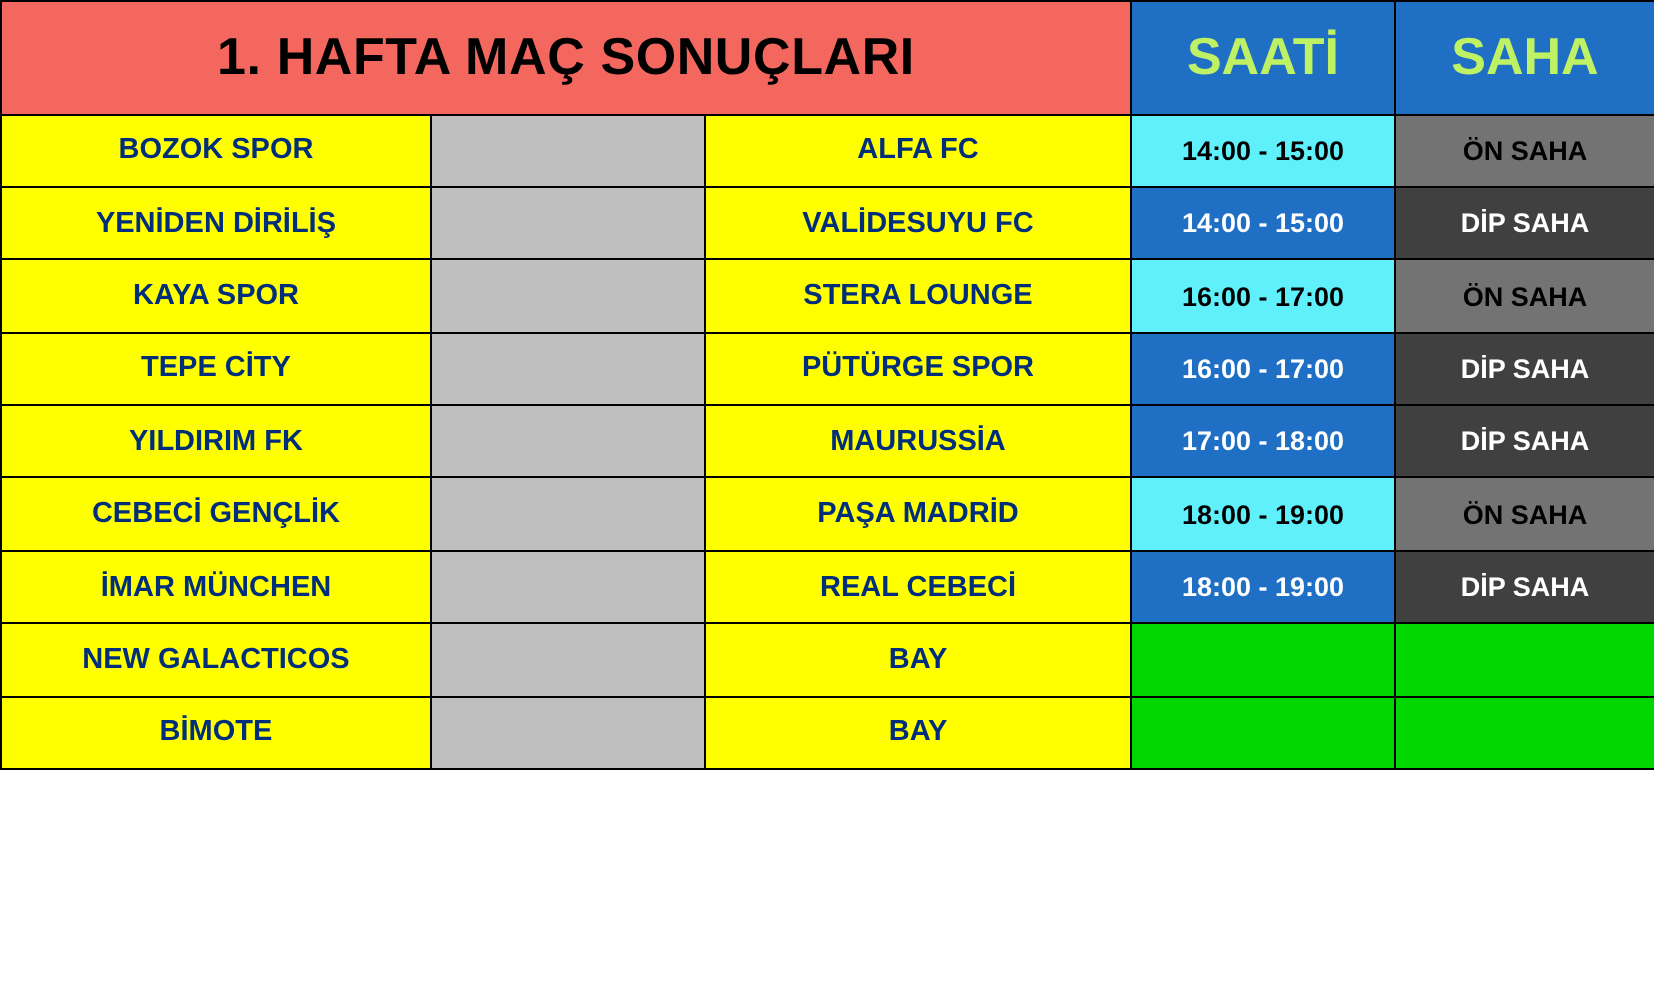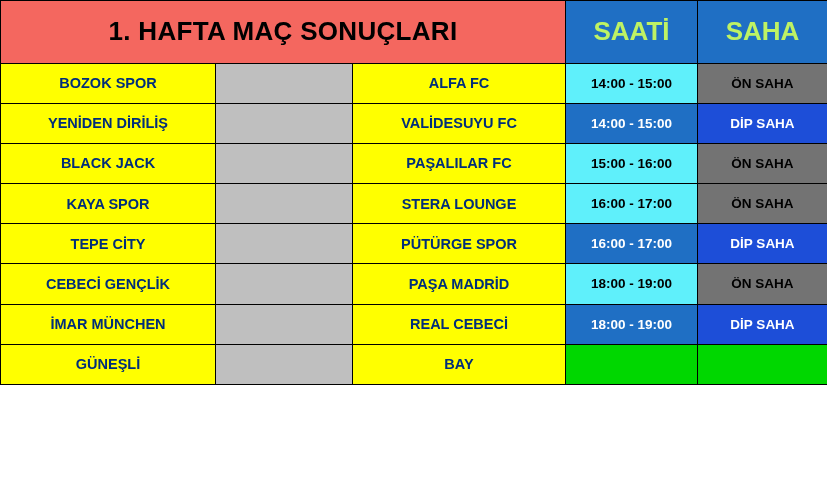--- a/index.html
+++ b/index.html
@@ -67,21 +67,21 @@
     background: #1f6fc4;
     color: #ffffff;
     font-size: 13.5px;
   }
   td.field-on {
     background: #737373;
     color: #000000;
     font-size: 13.5px;
   }
   td.field-dip {
-    background: #1d4ed8;
+    background: #404040;
     color: #ffffff;
     font-size: 13.5px;
   }
   td.empty-green {
     background: #00d700;
   }
 </style>
 </head>
 <body>
 
@@ -107,55 +107,62 @@
         <td class="field-on">ÖN SAHA</td>
       </tr>
       <tr class="match-row">
         <td class="team">YENİDEN DİRİLİŞ</td>
         <td class="score"></td>
         <td class="team">VALİDESUYU FC</td>
         <td class="time-dip">14:00 - 15:00</td>
         <td class="field-dip">DİP SAHA</td>
       </tr>
       <tr class="match-row">
-        <td class="team">BLACK JACK</td>
-        <td class="score"></td>
-        <td class="team">PAŞALILAR FC</td>
-        <td class="time-on">15:00 - 16:00</td>
-        <td class="field-on">ÖN SAHA</td>
-      </tr>
-      <tr class="match-row">
         <td class="team">KAYA SPOR</td>
         <td class="score"></td>
         <td class="team">STERA LOUNGE</td>
         <td class="time-on">16:00 - 17:00</td>
         <td class="field-on">ÖN SAHA</td>
       </tr>
       <tr class="match-row">
         <td class="team">TEPE CİTY</td>
         <td class="score"></td>
         <td class="team">PÜTÜRGE SPOR</td>
         <td class="time-dip">16:00 - 17:00</td>
+        <td class="field-dip">DİP SAHA</td>
+      </tr>
+      <tr class="match-row">
+        <td class="team">YILDIRIM FK</td>
+        <td class="score"></td>
+        <td class="team">MAURUSSİA</td>
+        <td class="time-dip">17:00 - 18:00</td>
         <td class="field-dip">DİP SAHA</td>
       </tr>
       <tr class="match-row">
         <td class="team">CEBECİ GENÇLİK</td>
         <td class="score"></td>
         <td class="team">PAŞA MADRİD</td>
         <td class="time-on">18:00 - 19:00</td>
         <td class="field-on">ÖN SAHA</td>
       </tr>
       <tr class="match-row">
         <td class="team">İMAR MÜNCHEN</td>
         <td class="score"></td>
         <td class="team">REAL CEBECİ</td>
         <td class="time-dip">18:00 - 19:00</td>
         <td class="field-dip">DİP SAHA</td>
       </tr>
       <tr class="match-row">
-        <td class="team">GÜNEŞLİ</td>
+        <td class="team">NEW GALACTICOS</td>
+        <td class="score"></td>
+        <td class="team">BAY</td>
+        <td class="empty-green"></td>
+        <td class="empty-green"></td>
+      </tr>
+      <tr class="match-row">
+        <td class="team">BİMOTE</td>
         <td class="score"></td>
         <td class="team">BAY</td>
         <td class="empty-green"></td>
         <td class="empty-green"></td>
       </tr>
     </tbody>
 </table>
 
 </body></html>

